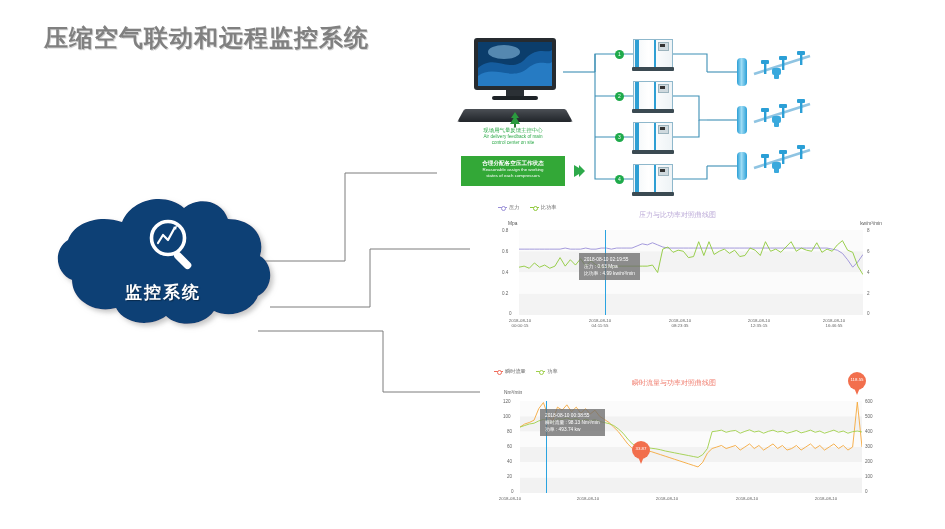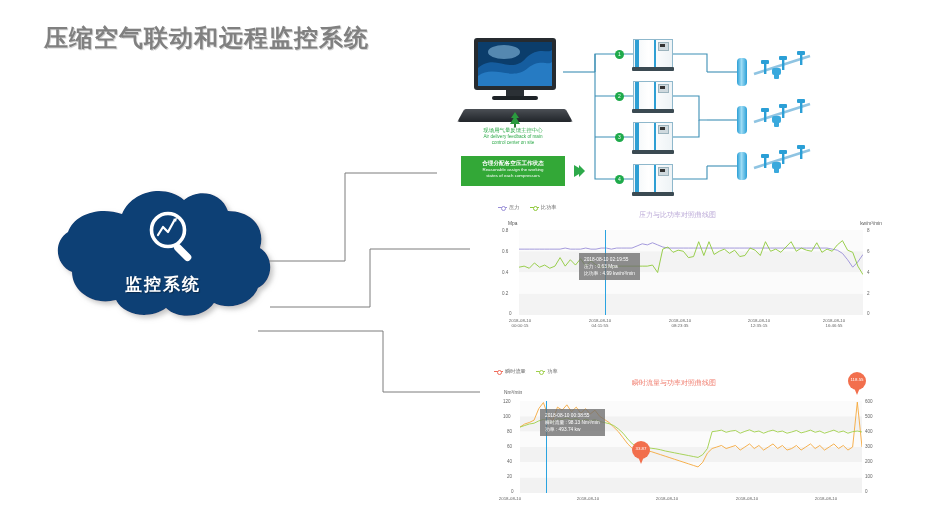--- a/index.html
+++ b/index.html
@@ -7,21 +7,21 @@
        font-family:"Liberation Sans","DejaVu Sans",sans-serif;}
 
   .page{position:absolute;inset:0;background:#fff;}
 
   
   .title{position:absolute;left:44px;top:22px;font-size:24px;font-weight:bold;
          color:#808080;letter-spacing:1px;white-space:nowrap;
          text-shadow:1px 1px 0 rgba(0,0,0,.18);font-family:Liberation Serif, serif;}
 
   
-  .cloud-wrap{position:absolute;left:38px;top:178px;width:250px;height:150px;}
+  .cloud-wrap{position:absolute;left:38px;top:186px;width:250px;height:150px;}
   .cloud-wrap svg{display:block;}
   .cloud-label{position:absolute;left:0;width:250px;top:95px;text-align:center;
                color:#ffffff;font-size:17px;font-weight:bold;letter-spacing:2px;
                text-shadow:1px 1px 1px rgba(0,0,0,.35);}
   .cloud-icon{position:absolute;left:105px;top:28px;width:62px;height:62px;}
 
   
   .connectors{position:absolute;left:0;top:0;width:945px;height:529px;pointer-events:none;}
 
   

